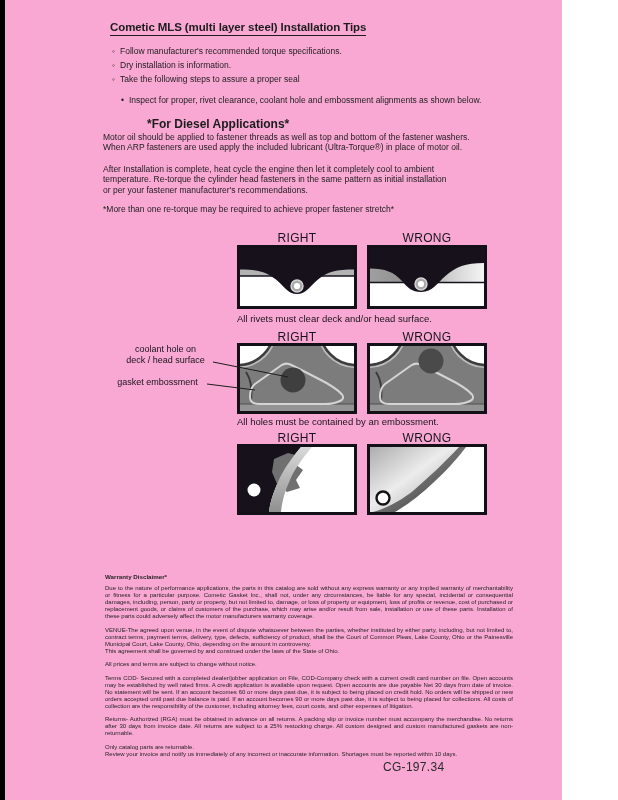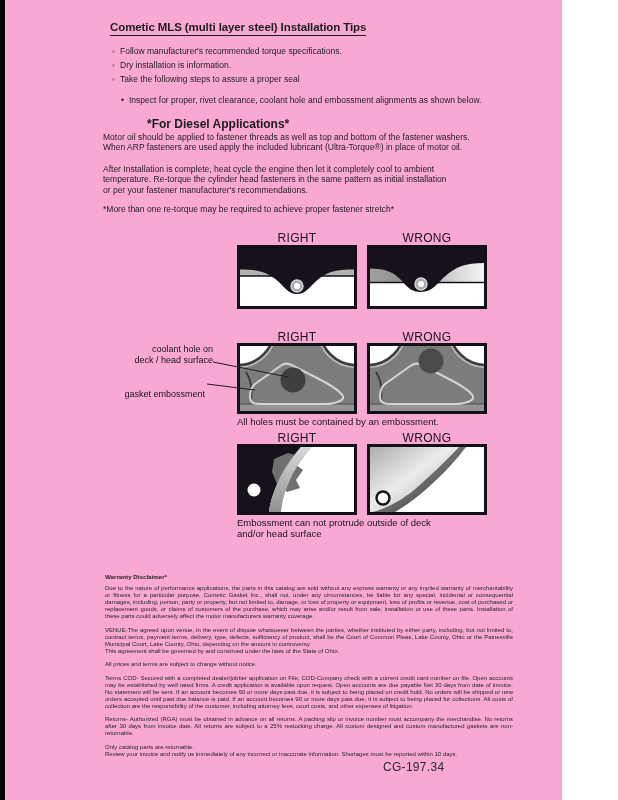--- a/index.html
+++ b/index.html
@@ -29,23 +29,23 @@
   .dlabel { position:absolute; width:120px; text-align:center; font-size:12px; letter-spacing:0.3px; color:#17131c; }
   .dbox { position:absolute; width:114px; height:0; border:3px solid #141017; background:#fff; }
   .dbox svg { display:block; }
   .b1 { height:58px; top:245px; }
   .b2 { height:65px; top:343px; }
   .b3 { height:65px; top:444px; }
   .colL { left:237px; }
   .colR { left:367px; }
   .caption { position:absolute; left:237px; font-size:9.5px; line-height:11px; white-space:pre-line; color:#17131c; }
 
-  .side-label { position:absolute; font-size:9px; line-height:11px; text-align:right; white-space:pre-line; color:#17131c; }
+  .side-label { position:absolute; font-size:9px; line-height:11px; text-align:center; white-space:pre-line; color:#17131c; }
   .lbl-coolant { left:118px; top:344px; width:95px; }
-  .lbl-emboss  { left:110px; top:377px; width:95px;margin-top:12px; }
+  .lbl-emboss  { left:110px; top:377px; width:95px; }
   .leader-overlay { position:absolute; left:118px; top:340px; width:260px; height:70px; pointer-events:none; }
 
   .warranty { position:absolute; left:105px; top:573px; width:408px; font-size:6px; line-height:7px; color:#242424; }
   .warranty h4 { margin:0 0 5px 0; font-size:6.2px; font-weight:bold; }
   .warranty p { margin:0 0 6.5px 0; text-align:justify; white-space:pre-line; }
 
   .footer-code { position:absolute; left:383px; top:760px; font-size:12px; letter-spacing:0.3px; color:#2a2a2a; }
 </style>
 </head>
 <body>
@@ -92,20 +92,21 @@
         </linearGradient>
       </defs>
       <rect x="0" y="0" width="114" height="58" fill="#ffffff"></rect>
       <rect x="0" y="14" width="114" height="20.5" fill="url(#g1w)"></rect>
       <line x1="0" y1="34.5" x2="114" y2="34.5" stroke="#15121a" stroke-width="1.6"></line>
       <path d="M0,0 H114 V15 C95,15 86,19 76,27.5 C67,35 63,44 51,44 C42,44 38,40 32,33 C24,24 15,20.5 0,20.5 Z" fill="#16111b"></path>
       <circle cx="51" cy="36" r="6" fill="#a9a9a9" stroke="#d6d6d6" stroke-width="1.4"></circle>
       <circle cx="51" cy="36" r="3.1" fill="#ffffff"></circle>
     </svg>
   </div>
+  <div class="caption" style="top:313px">All rivets must clear deck and/or head surface.</div>
 
   <div class="dlabel colL" style="top:330px">RIGHT</div>
   <div class="dlabel colR" style="top:330px">WRONG</div>
 
   <div class="side-label lbl-coolant">coolant hole on
 deck / head surface</div>
   <div class="side-label lbl-emboss">gasket embossment</div>
 
   <div class="dbox b2 colL">
     <svg width="114" height="65" viewBox="0 0 114 65">
@@ -174,22 +175,20 @@
             <stop offset="0.5" stop-color="#6e6e6e"></stop>
             <stop offset="1" stop-color="#333333"></stop>
         </linearGradient>
       </defs>
       <rect x="0" y="0" width="114" height="65" fill="#ffffff"></rect>
       <path d="M0,0 H89 C75,15 58,31 44,43 C32,53 17,61 3,65 L0,65 Z" fill="url(#g3wa)"></path>
       <path d="M89,0 C75,15 58,31 44,43 C32,53 17,61 3,65 L25,65 C39,57 51,47 63,36 C75,25 87,12 96,0 Z" fill="url(#g3wb)"></path>
       <circle cx="13" cy="51" r="6.5" fill="#ffffff" stroke="#141414" stroke-width="2.4"></circle>
     </svg>
   </div>
-  <div class="caption" style="top:517px">Embossment can not protrude outside of deck
-and/or head surface</div>
 
   <div class="warranty">
     <h4>Warranty Disclaimer*</h4>
     <p>Due to the nature of performance applications, the parts in this catalog are sold without any express warranty or any implied warranty of merchantability or fitness for a particular purpose.  Cometic Gasket Inc., shall not, under any circumstances, be liable for any special, incidental or consequential damages, including, person, party or property, but not limited to, damage, or loss of property or equipment, loss of profits or revenue, cost of purchased or replacement goods, or claims of customers of the purchase, which may arise and/or result from sale, installation or use of these parts.  Installation of these parts could adversely affect the motor manufacturers warranty coverage.</p>
     <p>VENUE-The agreed upon venue, in the event of dispute whatsoever between the parties, whether instituted by either party, including, but not limited to, contract terms, payment terms, delivery, type, defects, sufficiency of product, shall be the Court of Common Pleas, Lake County, Ohio or the Painesville Municipal Court, Lake County, Ohio, depending on the amount in controversy.
 This agreement shall be governed by and construed under the laws of the State of Ohio.</p>
     <p>All prices and terms are subject to change without notice.</p>
     <p>Terms COD- Secured with a completed dealer/jobber application on File, COD-Company check with a current credit card number on file.  Open accounts may be established by well rated firms.  A credit application is available upon request.  Open accounts are due payable Net 30 days from date of invoice.  No statement will be sent.  If an account becomes 60 or more days past due, it is subject to being placed on credit hold.  No orders will be shipped or new orders accepted until past due balance is paid.  If an account becomes 90 or more days past due, it is subject to being placed for collections.  All costs of collection are the responsibility of the customer, including attorney fees, court costs, and other expenses of litigation.</p>
     <p>Returns- Authorized (RGA) must be obtained in advance on all returns.  A packing slip or invoice number must accompany the merchandise.  No returns after 30 days from invoice date.  All returns are subject to a 25% restocking charge.  All custom designed and custom manufactured gaskets are non-returnable.</p>
     <p>Only catalog parts are returnable.

